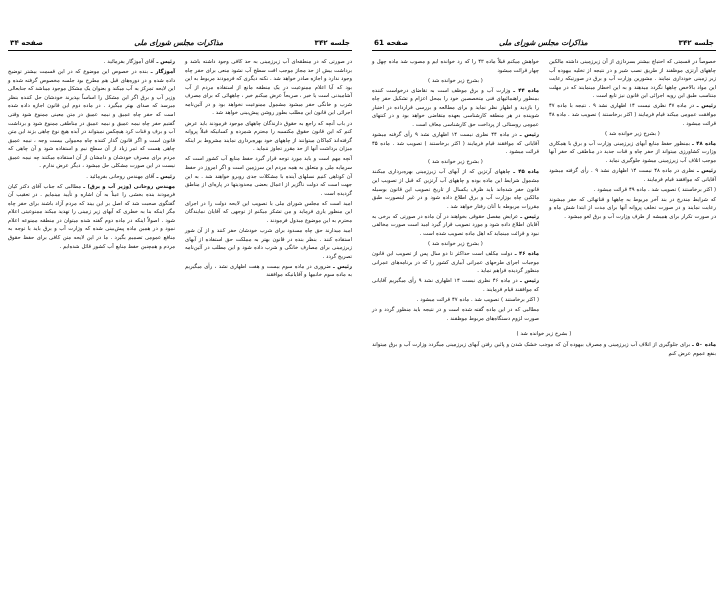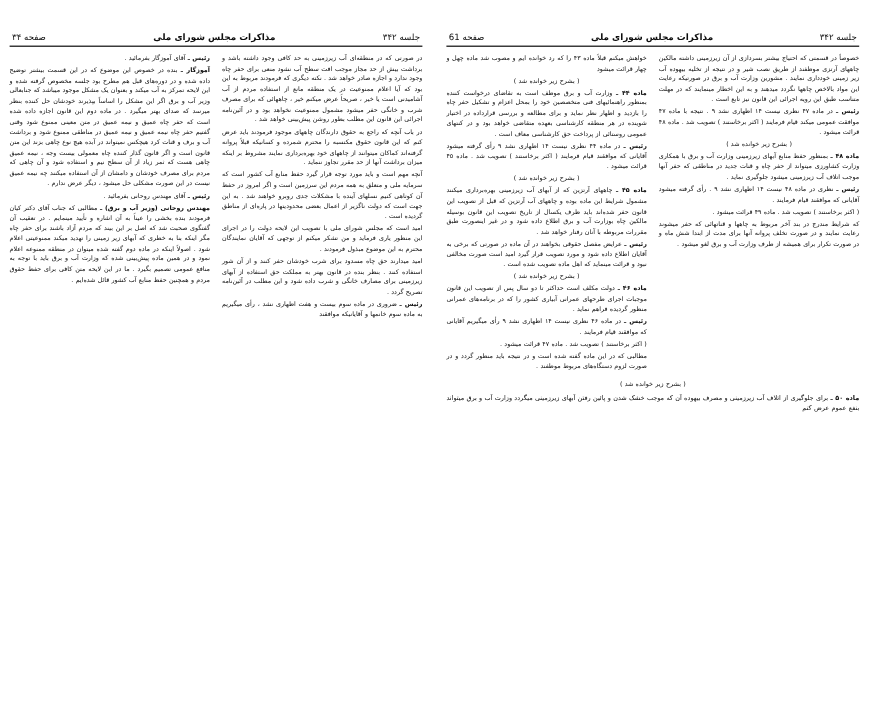--- a/index.html
+++ b/index.html
@@ -11,22 +11,22 @@
   .spread{display:flex;flex-direction:row;width:724px;height:599px;}
 
   
   .page{position:relative;height:599px;box-sizing:border-box;}
   .page-left{width:362px;padding:26px 8px 6px 10px;}
   .page-right{width:362px;padding:26px 10px 6px 8px;}
 
   .hdr{display:flex;align-items:flex-end;justify-content:space-between;
        font-size:7.2px;font-weight:bold;letter-spacing:.2px;
        padding:0 2px 2px 2px;direction:rtl;}
-  .hdr .mid{font-size:7.4px;font-weight:bold;}
-  .hdr .side{font-size:7.2px;font-weight:normal;white-space:nowrap;}
+  .hdr .mid{font-size:7.4px;font-weight:bold;font-style:italic;}
+  .hdr .side{font-size:7.2px;font-weight:bold;white-space:nowrap;margin-top:12px;}
   .rule{border:0;border-top:1.4px solid #0a0a0a;margin:1px 0 6px 0;}
 
   .cols{display:flex;flex-direction:row-reverse;gap:10px;direction:rtl;}
   .col{flex:1 1 0;min-width:0;}
 
   p{margin:0 0 1.5px 0;font-size:5.3px;line-height:1.62;
     text-align:justify;text-align-last:right;direction:rtl;
     word-spacing:.2px;}
   p.center{text-align:center;text-align-last:center;}
   b{font-weight:bold;}

